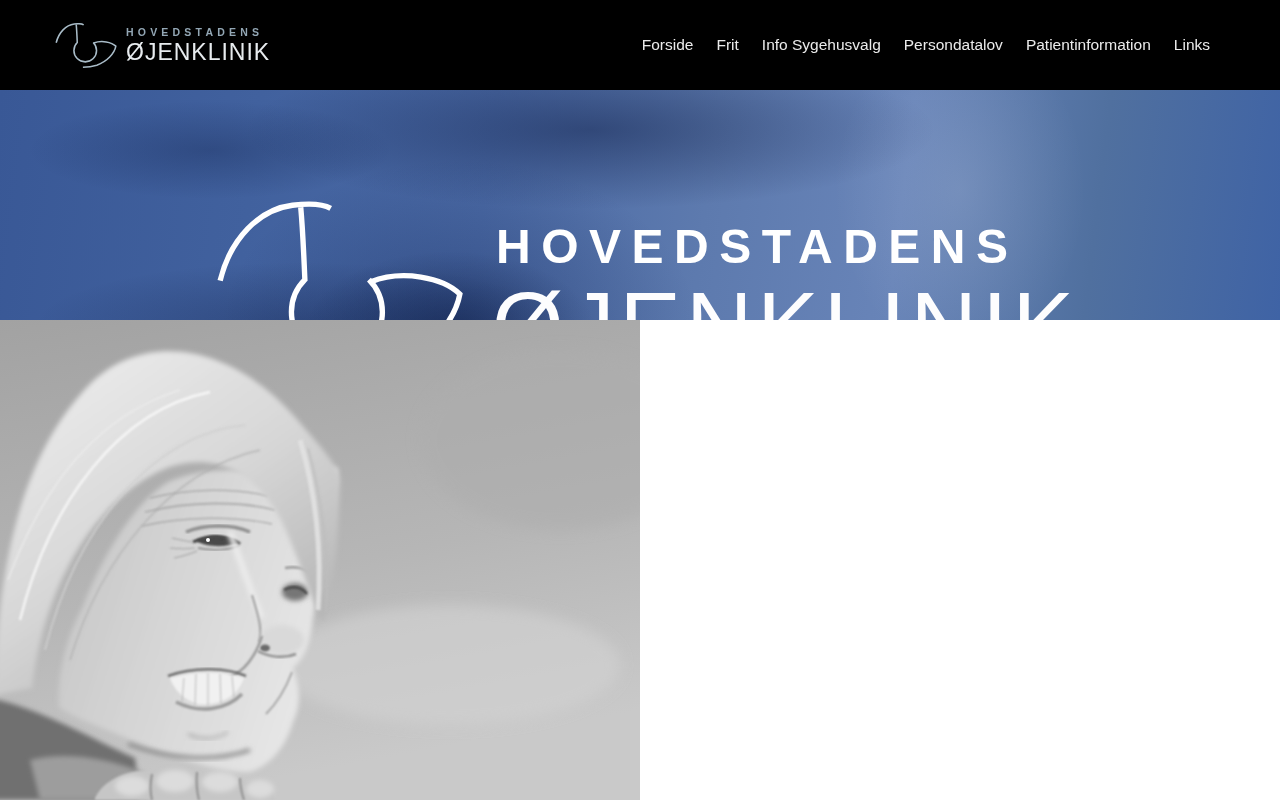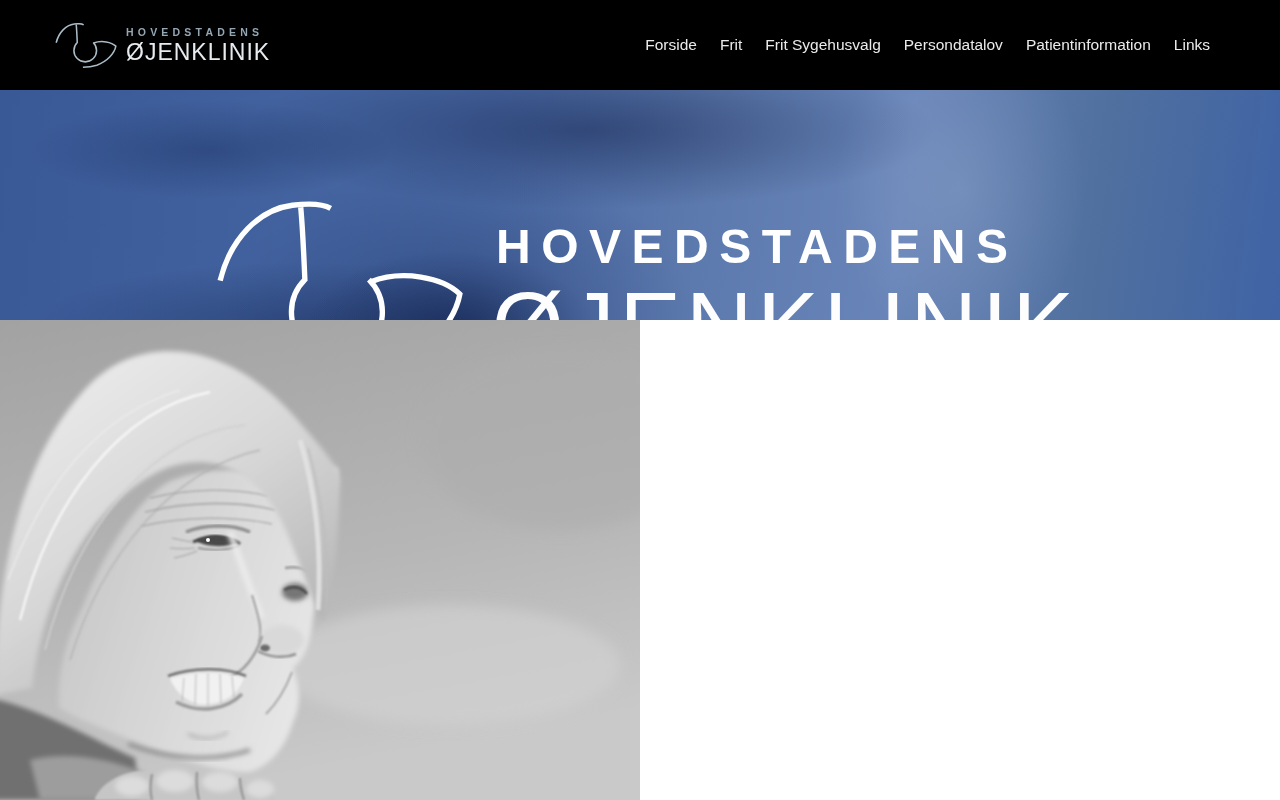--- a/index.html
+++ b/index.html
@@ -54,21 +54,21 @@
         </g>
       </svg>
       <div class="brand-text">
         <span class="brand-line1">HOVEDSTADENS</span>
         <span class="brand-line2">ØJENKLINIK</span>
       </div>
     </div>
     <div class="nav-menu">
       <a class="nav-item">Forside</a>
       <a class="nav-item">Frit</a>
-      <a class="nav-item">Frit Sygehusvalg</a>
+      <a class="nav-item">Info Sygehusvalg</a>
       <a class="nav-item">Persondatalov</a>
       <a class="nav-item">Patientinformation</a>
       <a class="nav-item">Links</a>
     </div>
   </nav>
 
   <header class="hero">
     <svg class="hero-logo-icon" viewBox="0 0 240 175" fill="none" xmlns="http://www.w3.org/2000/svg">
       <g stroke="#ffffff" stroke-width="5.2" stroke-linejoin="miter" fill="none">
         <path d="M 4,77 C 14,36 42,8 74,4 C 90,2 104,3 111,7"></path>

